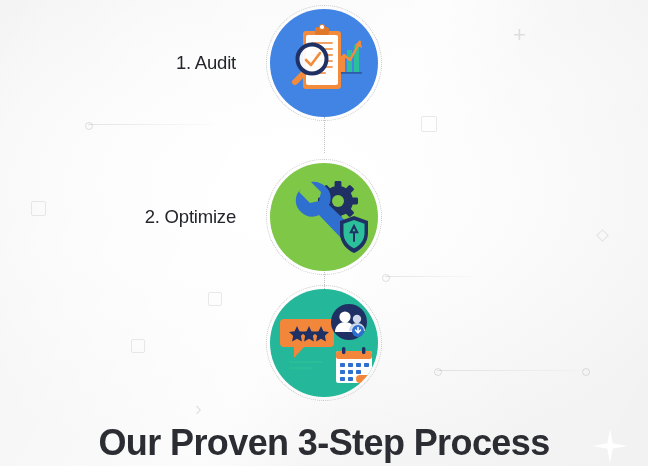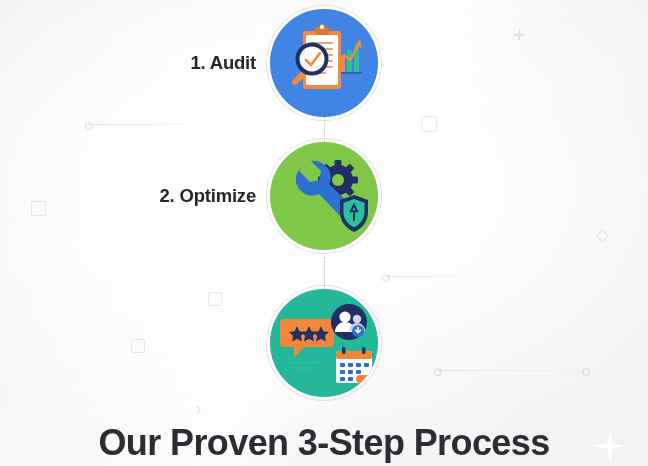--- a/index.html
+++ b/index.html
@@ -99,24 +99,24 @@
     z-index: 3;
   }
   .step {
     position: absolute;
     display: flex;
     align-items: center;
   }
   .step-label {
     position: absolute;
     right: 100%;
-    margin-right: 14px;
+    margin-right: 34px;
     white-space: nowrap;
     font-size: 18.5px;
-    font-weight: bold;
+    font-weight: normal;
     color: #24262b;
     letter-spacing: -0.2px;
   }
   .circle-wrap {
     position: relative;
     width: 108px;
     height: 108px;
   }
   .dot-ring {
     position: absolute;
@@ -230,21 +230,21 @@
             <g>
               <line x1="36" y1="62" x2="25" y2="73" stroke="#f28c3c" stroke-width="6" stroke-linecap="round"></line>
               <circle cx="42" cy="50" r="14.5" fill="#ffffff" fill-opacity="0.92" stroke="#1f3164" stroke-width="4"></circle>
               <polyline points="36,51 41,56 50,44" fill="none" stroke="#f28c3c" stroke-width="2.6" stroke-linecap="round" stroke-linejoin="round"></polyline>
             </g>
           </svg>
         </div>
       </div>
     </div>
 
-    <div class="step" style="left:270px; top:142px;">
+    <div class="step" style="left:270px; top:163px;">
       <span class="step-label">2. Optimize</span>
       <div class="circle-wrap">
         <div class="dot-ring"></div>
         <div class="circle c-green">
           <svg width="108" height="108" viewBox="0 0 108 108">
 
             <g fill="#1f3164">
               <g transform="translate(68,38)">
                 <circle r="15"></circle>
                 <g>

